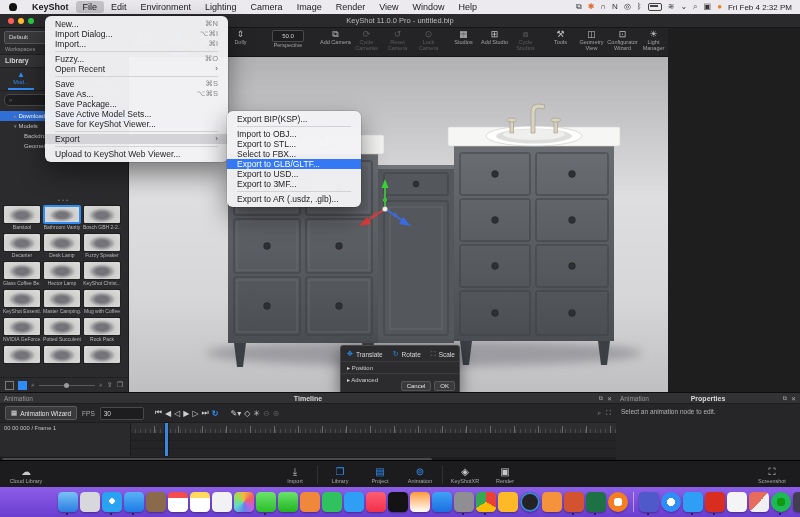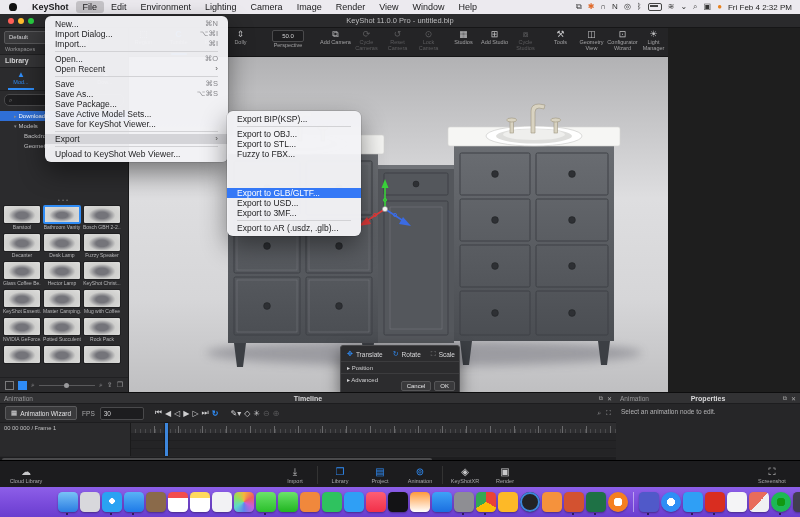--- a/index.html
+++ b/index.html
@@ -69,21 +69,21 @@
   
   .menu{position:absolute;background:rgba(243,243,246,0.97);border-radius:6px;
     box-shadow:0 10px 26px rgba(0,0,0,.45), 0 0 0 0.5px rgba(0,0,0,.2);
     padding:3px 0;z-index:70;font-size:8.5px;color:#1d1d1f;}
   #filemenu{left:45px;top:16px;width:183px;}
   #exportmenu{left:227px;top:111px;width:134px;}
   .mi{height:10px;line-height:10px;padding:0 10px;display:flex;align-items:center;white-space:nowrap;}
   .mi .sc{margin-left:auto;color:#86868a;font-size:7.5px;}
   .mi .sub{margin-left:auto;color:#555;font-size:8px;}
   .mi.hl{background:#d4d4d8;}
-  .mi.blue{background:#3478f6;color:#fff;border-radius:0;margin-top:29px;}
+  .mi.blue{background:#3478f6;color:#fff;border-radius:0;}
   .msep{height:1px;background:#d2d2d5;margin:2px 10px;}
 
   
   .lp-ws{height:16px;display:flex;align-items:center;gap:3px;padding:2px 4px 0;}
   .lp-default{width:56px;height:11px;background:#3a3a3c;border:1px solid #58585a;border-radius:2px;
     font-size:6px;line-height:11px;padding:0 4px;color:#d6d6d8;display:flex;}
   .lp-default .car{margin-left:auto;color:#999;}
   .lp-iconbtn{width:13px;height:11px;background:#3a3a3c;border:1px solid #58585a;border-radius:2px;
     font-size:6px;color:#bbb;text-align:center;line-height:11px;}
   .lp-wsl{font-size:5.5px;color:#98989a;padding:1px 5px 2px;display:flex;gap:26px;}
@@ -901,21 +901,21 @@
     <div class="mi">
         <span>Import Dialog...</span>
         <span class="sc">⌥⌘I</span>
       </div>
     <div class="mi">
         <span>Import...</span>
         <span class="sc">⌘I</span>
       </div>
     <div class="msep"></div>
     <div class="mi">
-        <span>Open...</span>
+        <span>Fuzzy...</span>
         <span class="sc">⌘O</span>
       </div>
     <div class="mi">
         <span>Open Recent</span>
         <span class="sub">›</span>
       </div>
     <div class="msep"></div>
     <div class="mi">
         <span>Save</span>
         <span class="sc">⌘S</span>
@@ -943,27 +943,27 @@
         <span>Upload to KeyShot Web Viewer...</span>
       </div>
   </div>
 
   <div id="exportmenu" class="menu">
     <div class="mi">
         <span>Export BIP(KSP)...</span>
       </div>
     <div class="msep"></div>
     <div class="mi">
-        <span>Export to OBJ...</span>
+        <span>Import to OBJ...</span>
       </div>
     <div class="mi">
         <span>Export to STL...</span>
       </div>
     <div class="mi">
-        <span>Fuzzy to FBX...</span>
+        <span>Select to FBX...</span>
       </div>
     <div class="mi blue">
         <span>Export to GLB/GLTF...</span>
       </div>
     <div class="mi">
         <span>Export to USD...</span>
       </div>
     <div class="mi">
         <span>Export to 3MF...</span>
       </div>

